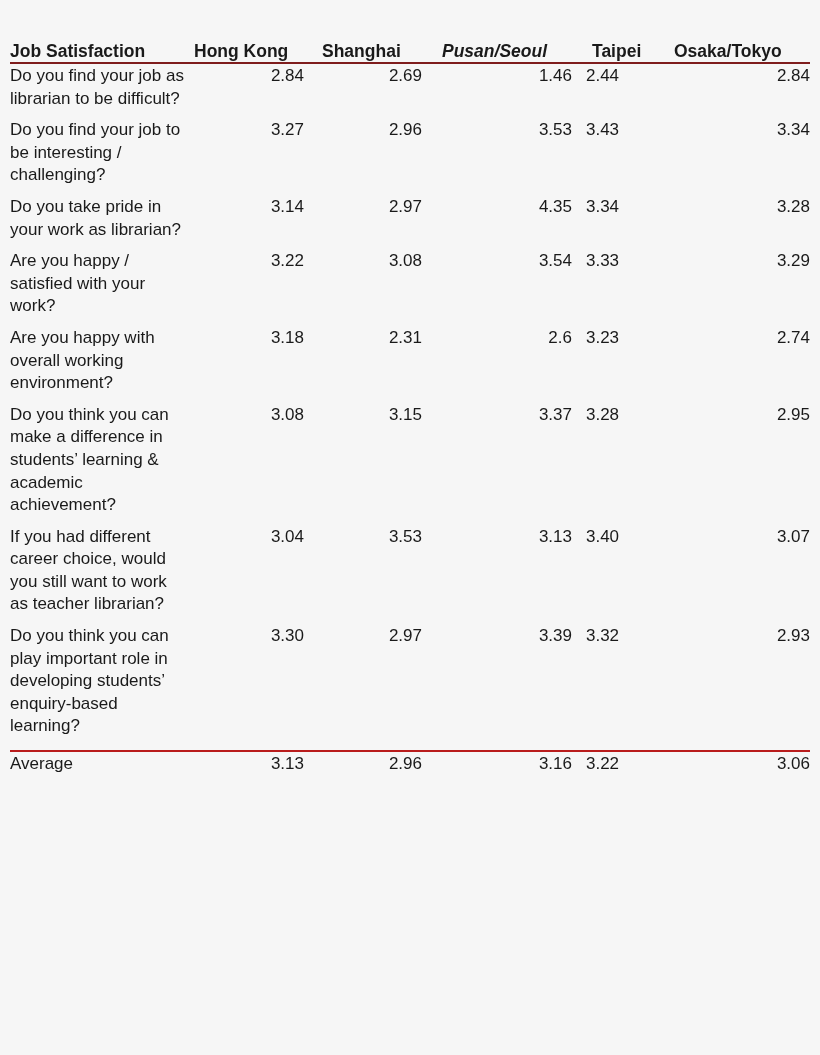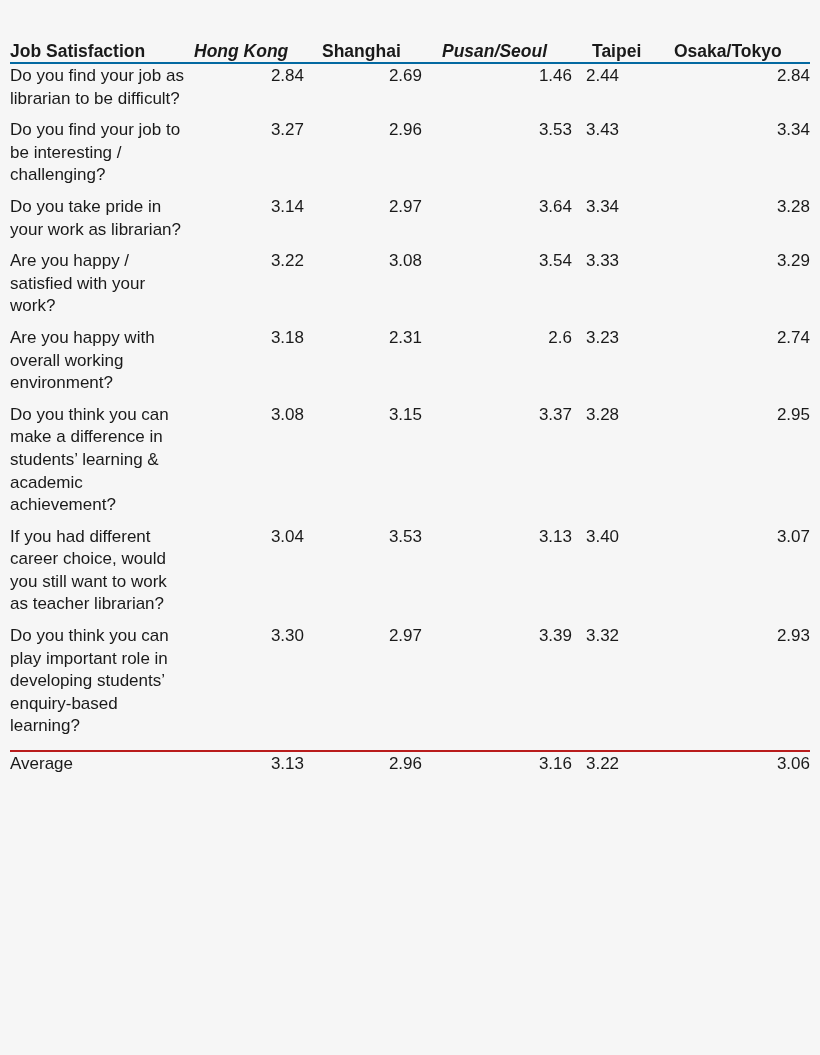--- a/index.html
+++ b/index.html
@@ -24,36 +24,36 @@
       font-size: 17px;
       line-height: 22.6px;
     }
     .tbl th {
       font-weight: bold;
       font-size: 17.5px;
       text-align: left;
       padding: 0;
       height: 22px;
       white-space: nowrap;
-      border-bottom: 2px solid #0369a1;
+      border-bottom: 2px solid #7f1d1d;
       vertical-align: bottom;
       line-height: 22px;
     }
     .tbl td {
       padding: 0;
       vertical-align: top;
     }
     .c-q { width: 180px; }
     .c-hk { width: 118px; }
     .c-sh { width: 118px; }
     .c-ps { width: 146px; }
     .c-tp { width: 90px; }
     .c-ok { width: 148px; }
     .th-q { }
-    .th-hk { padding-left: 4px !important; font-style: italic; }
+    .th-hk { padding-left: 4px !important; }
     .th-sh { padding-left: 14px !important; }
     .th-ps { padding-left: 16px !important; font-style: italic; }
     .th-tp { padding-left: 20px !important; margin-top: 40px; }
     .th-ok { padding-left: 12px !important; }
     .tbl td.q { padding-right: 4px; }
     .tbl tr.body-row td { padding-bottom: 9px; }
     .tbl tr.first-row td { padding-top: 1px; }
     .tbl td.num-hk { padding-right: 4px; text-align: right; }
     .tbl td.num-sh { padding-right: 4px; text-align: right; }
     .tbl td.num-ps { padding-right: 0px; text-align: right; }
@@ -102,21 +102,21 @@
       <td class="num-hk">3.27</td>
       <td class="num-sh">2.96</td>
       <td class="num-ps">3.53</td>
       <td class="num-tp">3.43</td>
       <td class="num-ok">3.34</td>
     </tr>
     <tr class="body-row">
       <td class="q">Do you take pride in your work as librarian?</td>
       <td class="num-hk">3.14</td>
       <td class="num-sh">2.97</td>
-      <td class="num-ps">3.64</td>
+      <td class="num-ps">4.35</td>
       <td class="num-tp">3.34</td>
       <td class="num-ok">3.28</td>
     </tr>
     <tr class="body-row">
       <td class="q">Are you happy / satisfied with your work?</td>
       <td class="num-hk">3.22</td>
       <td class="num-sh">3.08</td>
       <td class="num-ps">3.54</td>
       <td class="num-tp">3.33</td>
       <td class="num-ok">3.29</td>

